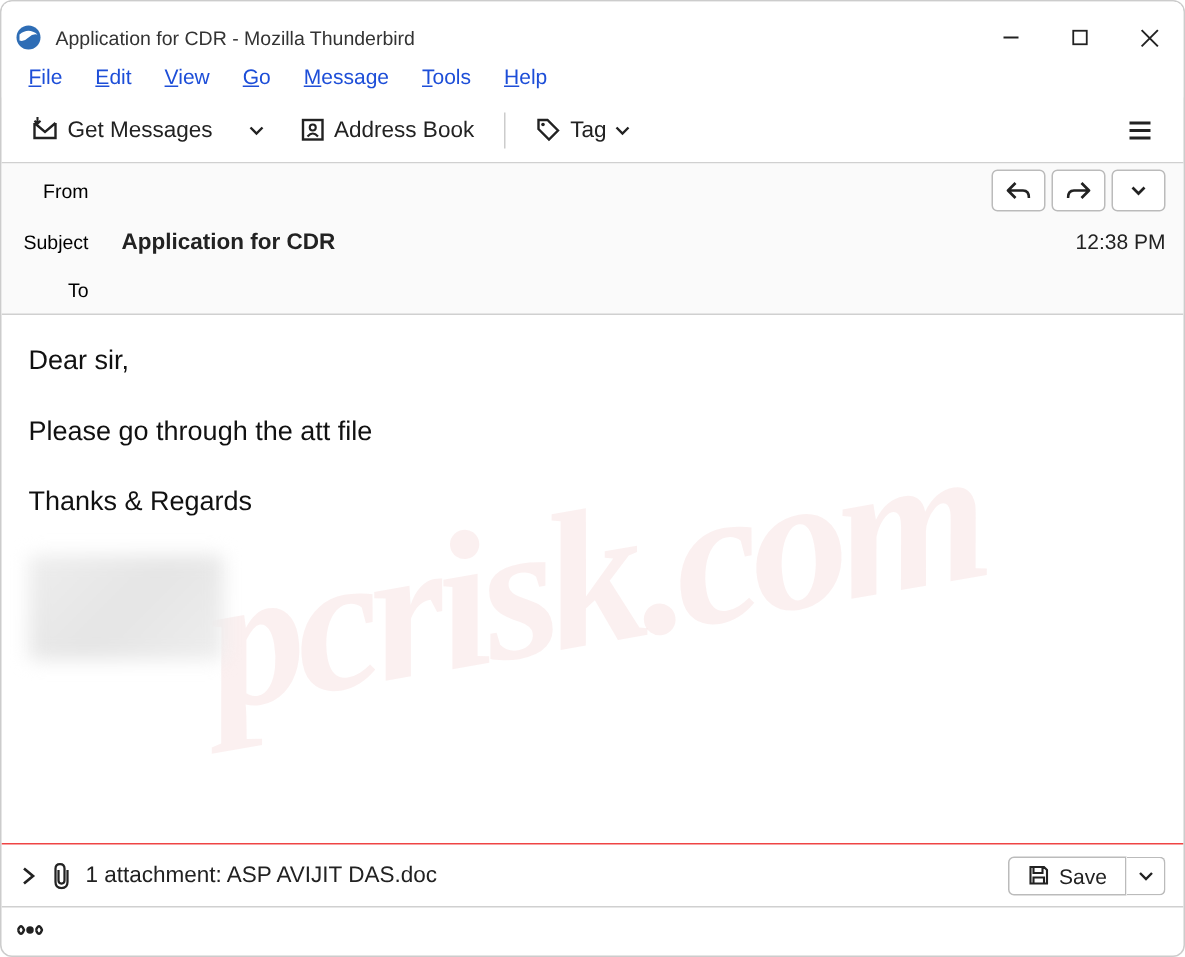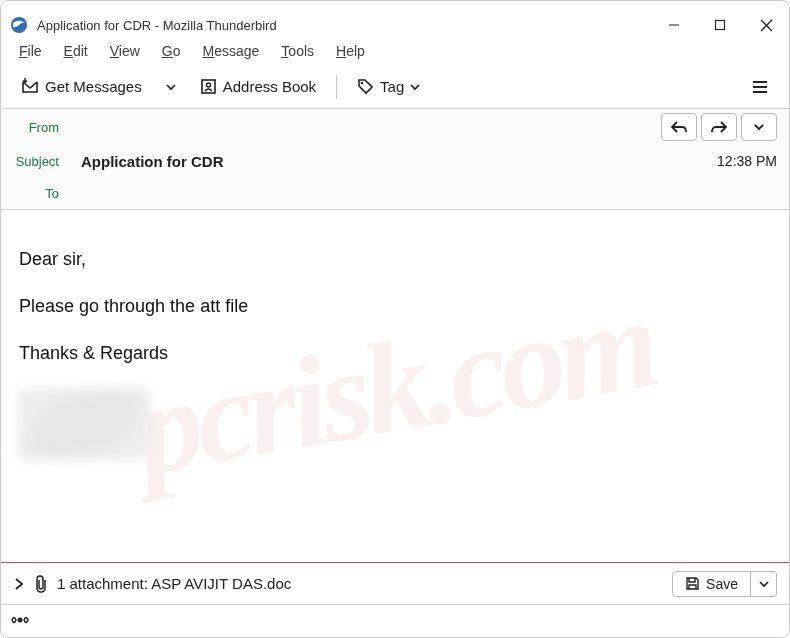--- a/index.html
+++ b/index.html
@@ -43,21 +43,21 @@
   height: 28px;
   display: flex;
   align-items: center;
   padding: 0 8px;
   gap: 2px;
   background: #fff;
 }
 .menu-item {
   padding: 3px 10px;
   font-size: 14px;
-  color: #404040;
+  color: #1d4ed8;
   cursor: default;
 }
 .menu-item .ul { text-decoration: underline; }
 
 
 .toolbar {
   height: 44px;
   display: flex;
   align-items: center;
   padding: 0 10px;
@@ -92,21 +92,21 @@
 .header-row {
   display: flex;
   align-items: center;
   padding: 4px 12px;
   min-height: 32px;
 }
 .header-label {
   width: 56px;
   text-align: right;
   font-size: 13px;
-  color: #15803d;
+  color: #000000;
   padding-right: 10px;
 }
 .header-value { flex: 1; font-size: 14px; }
 .subject-val { font-weight: 700; font-size: 15px; margin-left: 12px; }
 .time-val { font-size: 14px; color: #222; }
 .nav-btns {
   display: flex;
   gap: 4px;
 }
 .nav-btn {
@@ -120,21 +120,21 @@
 
 .mail-body {
   padding: 18px 18px;
   font-size: 18px;
   line-height: 1.4;
   color: #111;
   height: 352px;
   position: relative;
   overflow: hidden;
 }
-.mail-body .para { margin-bottom: 22px; margin-top: 19px; }
+.mail-body .para { margin-bottom: 22px; }
 .blurred-sig {
   width: 130px; height: 70px;
   background: linear-gradient(135deg,#eee,#e5e5e5,#eee);
   filter: blur(6px);
   border-radius: 4px;
   margin-top: 10px;
 }
 
 
 .watermark {

